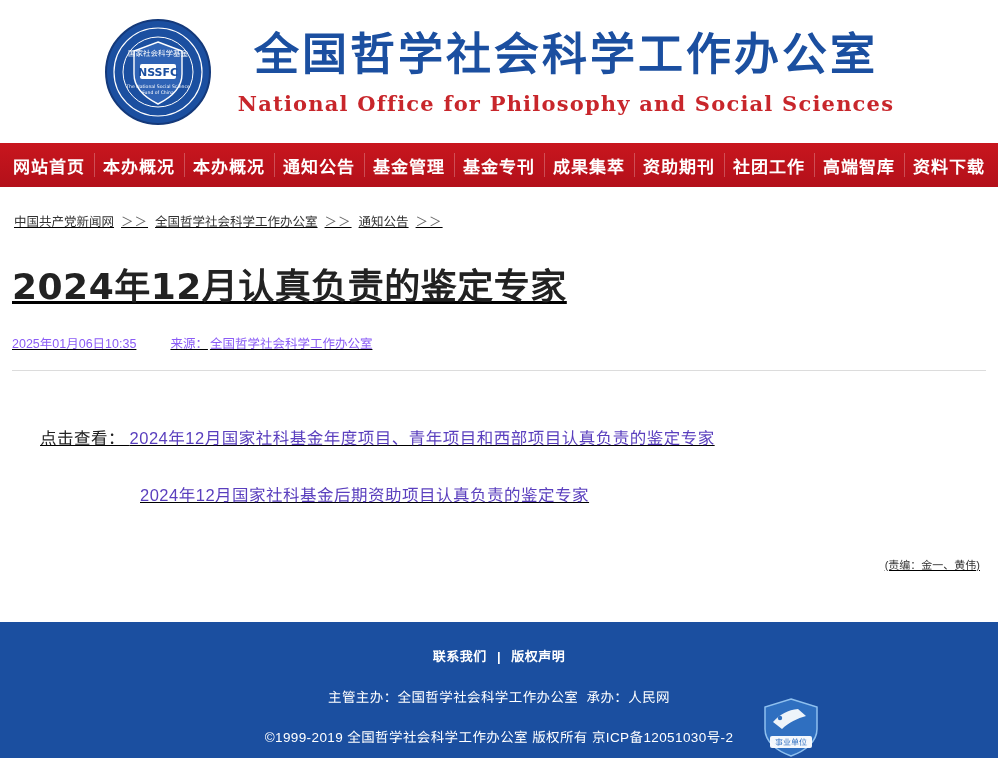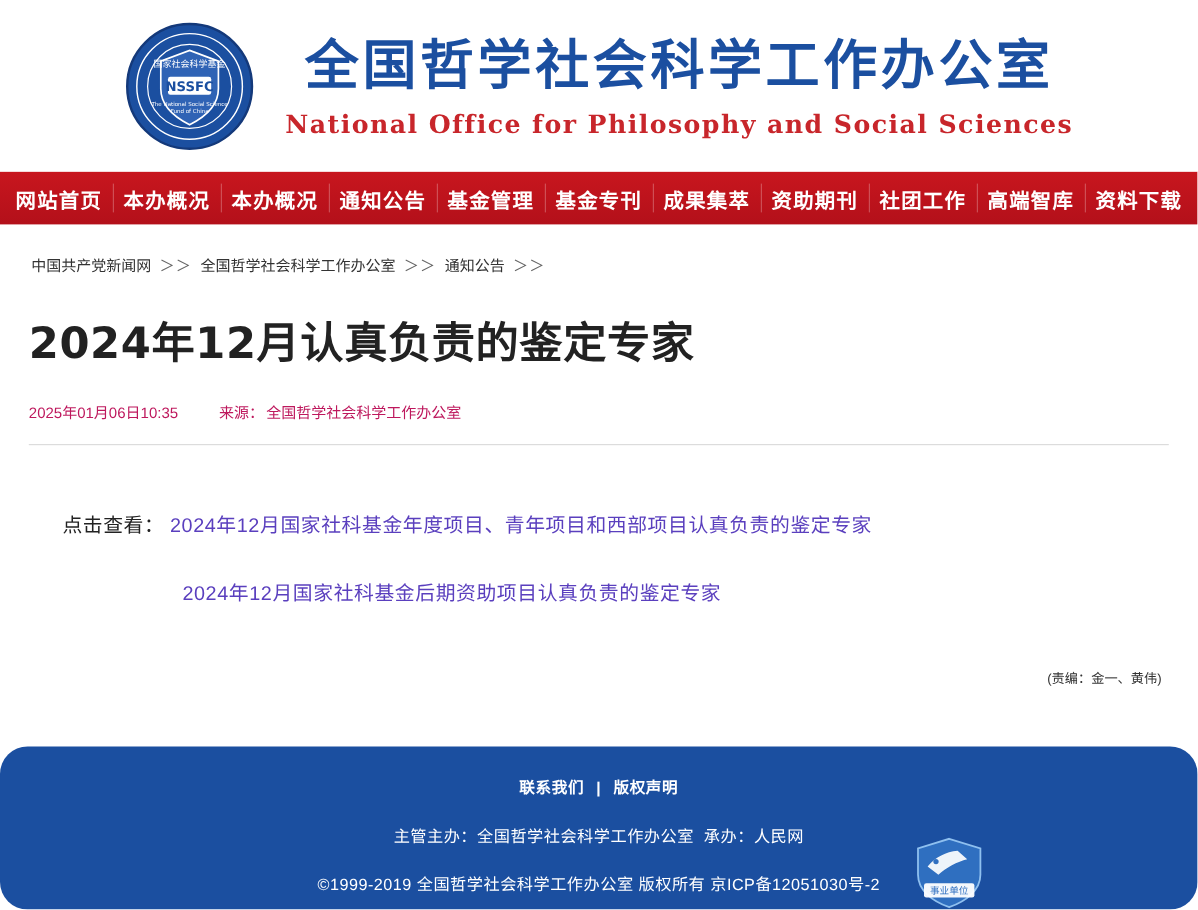--- a/index.html
+++ b/index.html
@@ -95,22 +95,23 @@
     position: absolute;
     left: 0;
     top: 10px;
     bottom: 10px;
     width: 1px;
     background: rgba(255,255,255,0.25);
   }
 
   
   .content {
-    padding: 0 24px;
+    padding: 0 12px;
     box-sizing: border-box;
+    text-decoration: underline;
   }
   .breadcrumb {
     margin-top: 24px;
     font-size: 12.5px;
     color: #333333;
     display: flex;
     align-items: center;
     flex-wrap: wrap;
     gap: 0px;
     padding-left: 2px;
@@ -132,21 +133,21 @@
     font-family: "DejaVu Sans", "Liberation Sans", sans-serif;
     font-size: 36px;
     font-weight: bold;
     color: #222222;
     letter-spacing: 0.5px;
     line-height: 1.25;
   }
   .article-meta {
     margin-top: 10px;
     font-size: 12.5px;
-    color: #be185d;
+    color: #8b5cf6;
     display: flex;
     align-items: center;
     gap: 14px;
   }
   .meta-sep { display: inline-block; width: 6px; }
   .divider {
     margin-top: 18px;
     border-top: 1px solid #dcdcdc;
     height: 0;
   }
@@ -188,21 +189,20 @@
     position: absolute;
     left: 0;
     right: 0;
     bottom: 0;
     height: 136px;
     background: #1b4fa0;
     color: #ffffff;
     text-align: center;
     box-sizing: border-box;
     padding-top: 24px;
-    border-radius: 23px;
   }
   .footer-links {
     font-size: 13px;
     color: #ffffff;
     font-weight: bold;
     letter-spacing: 0.5px;
   }
   .footer-links a {
     color: #ffffff;
     text-decoration: none;

